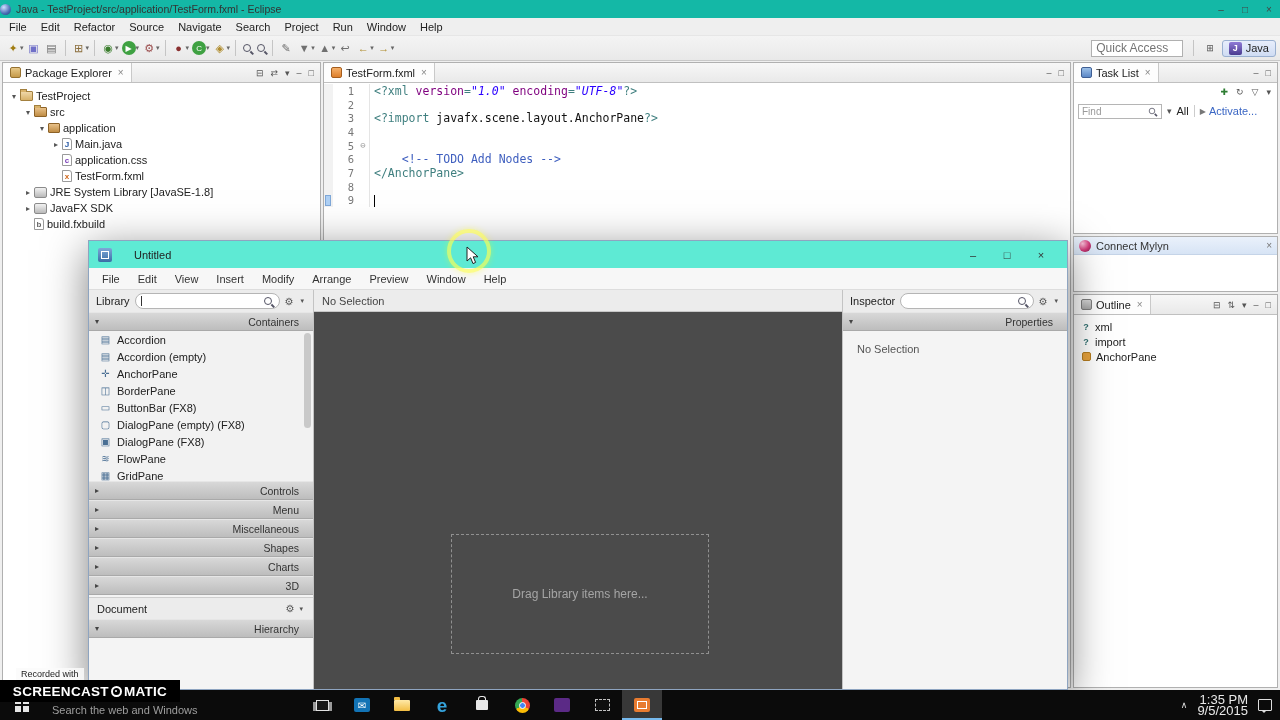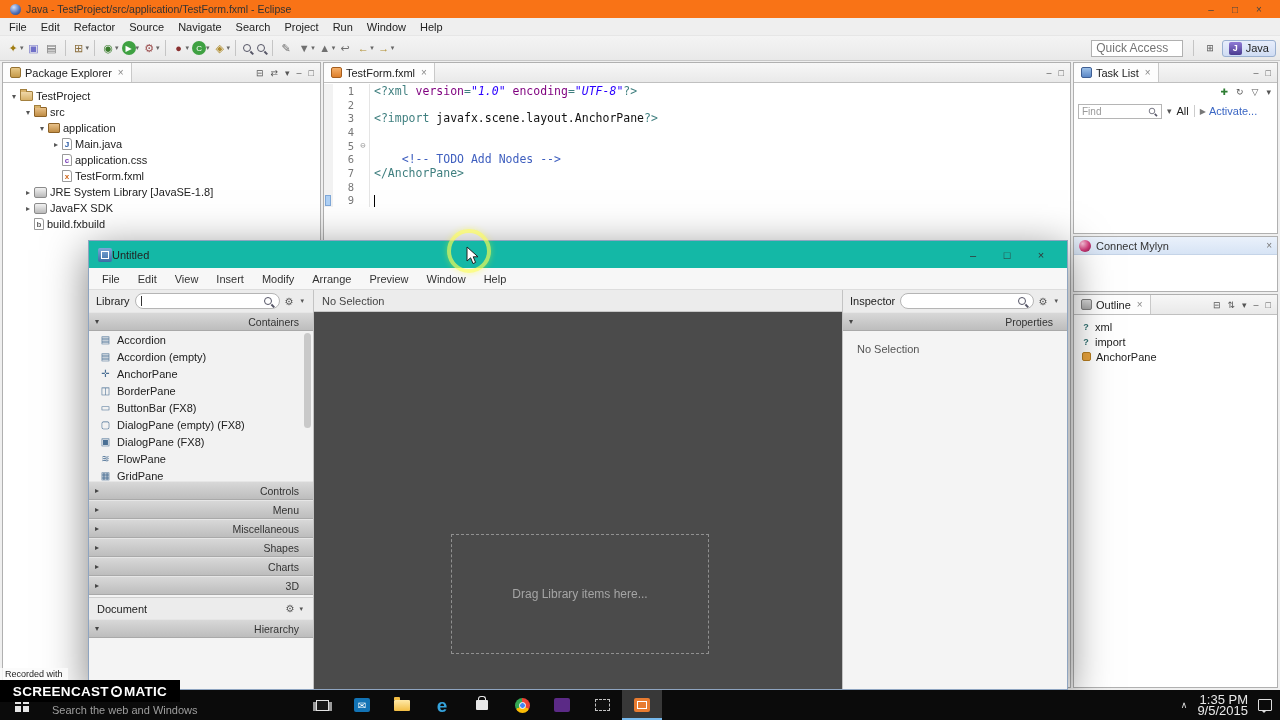--- a/index.html
+++ b/index.html
@@ -2,21 +2,21 @@
 <html><head>
 <meta charset="utf-8">
 <style>
   *{margin:0;padding:0;box-sizing:border-box}
   html,body{background:#333}
   #screen{position:relative;width:1280px;height:720px;overflow:hidden;background:#e8e8e8;
     font-family:"Liberation Sans",sans-serif;font-size:11px;color:#222}
 
   
   .ewin{position:absolute;left:0;top:0;width:1280px;height:690px;background:#efefef}
-  .etitle{height:18px;display:flex;align-items:center;gap:5px;padding:0 10px;font-size:10.5px;color:#333;background:#f97316}
+  .etitle{height:18px;display:flex;align-items:center;gap:5px;padding:0 0;font-size:10.5px;color:#333;background:#14b8a6}
   .eicon{width:11px;height:11px;border-radius:50%;background:radial-gradient(circle at 35% 30%,#cfe0ff,#4a6db5 60%,#273f73);flex:none}
   .ewinctl{margin-left:auto;display:flex;gap:2px}
   .wbtn{width:22px;height:14px;display:flex;align-items:center;justify-content:center;color:#444;font-size:10px}
   .emenubar{height:17px;display:flex;align-items:center;padding:0 2px}
   .emenu{padding:1px 7px;border-radius:2px;color:#222}
   .etoolbar{height:26px;display:flex;align-items:center;padding:0 4px;border-top:1px solid #e6e6e6;border-bottom:1px solid #c8c8c8;background:linear-gradient(#f4f4f4,#e9e9e9)}
   .tbicons{display:flex;align-items:center}
   .tb-btn{display:flex;align-items:center;height:20px;padding:0 1px;border-radius:2px}
   .tb-glyph{width:16px;text-align:center;font-size:11px}
   .tb-round{width:14px;height:14px;border-radius:50%;color:#fff;font-size:8px;display:flex;align-items:center;justify-content:center;margin:0 1px}
@@ -82,21 +82,21 @@
   .mylyn-body{padding:4px 6px;font-size:11px;line-height:13px}
 
   .ol-panel{left:1073px;top:294px;width:205px;height:394px}
   .ol-row{height:15px;display:flex;align-items:center;padding-left:6px;gap:3px}
   .ol-ic{min-width:12px;text-align:center;font-weight:bold;font-size:9px}
   .ol-box{width:9px;height:9px;min-width:9px;border-radius:2px;border:1px solid #b67d1f;margin:0 2px}
   .ol-body{padding-top:4px}
 
   
   .sbwin{position:absolute;left:88px;top:240px;width:980px;height:450px;background:#f4f4f4;border:1px solid #8ea4c0;box-shadow:0 10px 40px rgba(0,0,0,.5);z-index:10}
-  .sbtitle{height:27px;display:flex;align-items:center;gap:0;padding:0 9px;background:#14b8a6}
+  .sbtitle{height:27px;display:flex;align-items:center;gap:22px;padding:0 9px;background:#5eead4}
   .sbicon{width:14px;height:14px;border-radius:2px;background:linear-gradient(#7ea7d8,#3a6ea5);position:relative;flex:none}
   .sbicon::after{content:"";position:absolute;inset:3px;border:1px solid #fff}
   .sbctl{margin-left:auto;display:flex}
   .sbbtn{width:34px;height:20px;display:flex;align-items:center;justify-content:center;color:#333;font-size:11px}
   .sbmenubar{height:22px;display:flex;align-items:center;padding:0 4px;background:#f7f7f7;border-bottom:1px solid #ddd}
   .sbmenu{padding:2px 9px;color:#333}
   .sbbody{position:absolute;top:49px;left:0;right:0;bottom:0;display:flex}
   .sbleft{width:225px;border-right:1px solid #c3c3c3;display:flex;flex-direction:column;background:#f4f4f4}
   .sbright{width:225px;border-left:1px solid #c3c3c3;background:#f4f4f4}
   .sbhead{height:22px;display:flex;align-items:center;gap:5px;padding:0 7px;background:#ececec;flex:none}
@@ -146,21 +146,21 @@
   .tic-cmd{width:15px;height:12px;background:#0f0f0f;border:1px dashed #c0c0c0}
   .tic-sbapp{width:16px;height:14px;background:#e87b30;border-radius:2px;position:relative}
   .tic-sbapp::after{content:"";position:absolute;left:3px;top:3px;right:3px;bottom:3px;border:1px solid #fff}
   .tray{margin-left:auto;display:flex;align-items:center;gap:10px;padding-right:8px;color:#e8e8e8}
   .tray-chev{font-size:9px;color:#ddd}
   .clock{text-align:right;font-size:13px;line-height:11px}
   .action{width:14px;height:12px;border:1px solid #ddd;border-radius:1px;position:relative}
   .action::after{content:"";position:absolute;bottom:-6px;left:2px;border:3px solid transparent;border-top-color:#ddd}
 
   
-  .wm1{position:absolute;left:0;top:668px;height:12px;background:rgba(250,250,250,.85);color:#222;font-size:9px;display:flex;align-items:center;padding:0 5px;z-index:60}
+  .wm1{position:absolute;left:16px;top:668px;height:12px;background:rgba(250,250,250,.85);color:#222;font-size:9px;display:flex;align-items:center;padding:0 5px;z-index:60}
   .wm2{position:absolute;left:0;top:680px;width:180px;height:22px;background:#000;color:#fff;display:flex;align-items:center;justify-content:center;gap:1px;z-index:60;font-weight:bold;font-size:13.5px;letter-spacing:.3px}
   .wm-o{width:11px;height:11px;border:2px solid #fff;border-radius:50%;position:relative;margin:0 1px}
   .wm-o::after{content:"";position:absolute;left:2.5px;top:2.5px;width:2px;height:2px;border-radius:50%;background:#fff}
 </style>
 </head>
 <body>
 
 <div id="screen">
 
   <div class="ewin">

